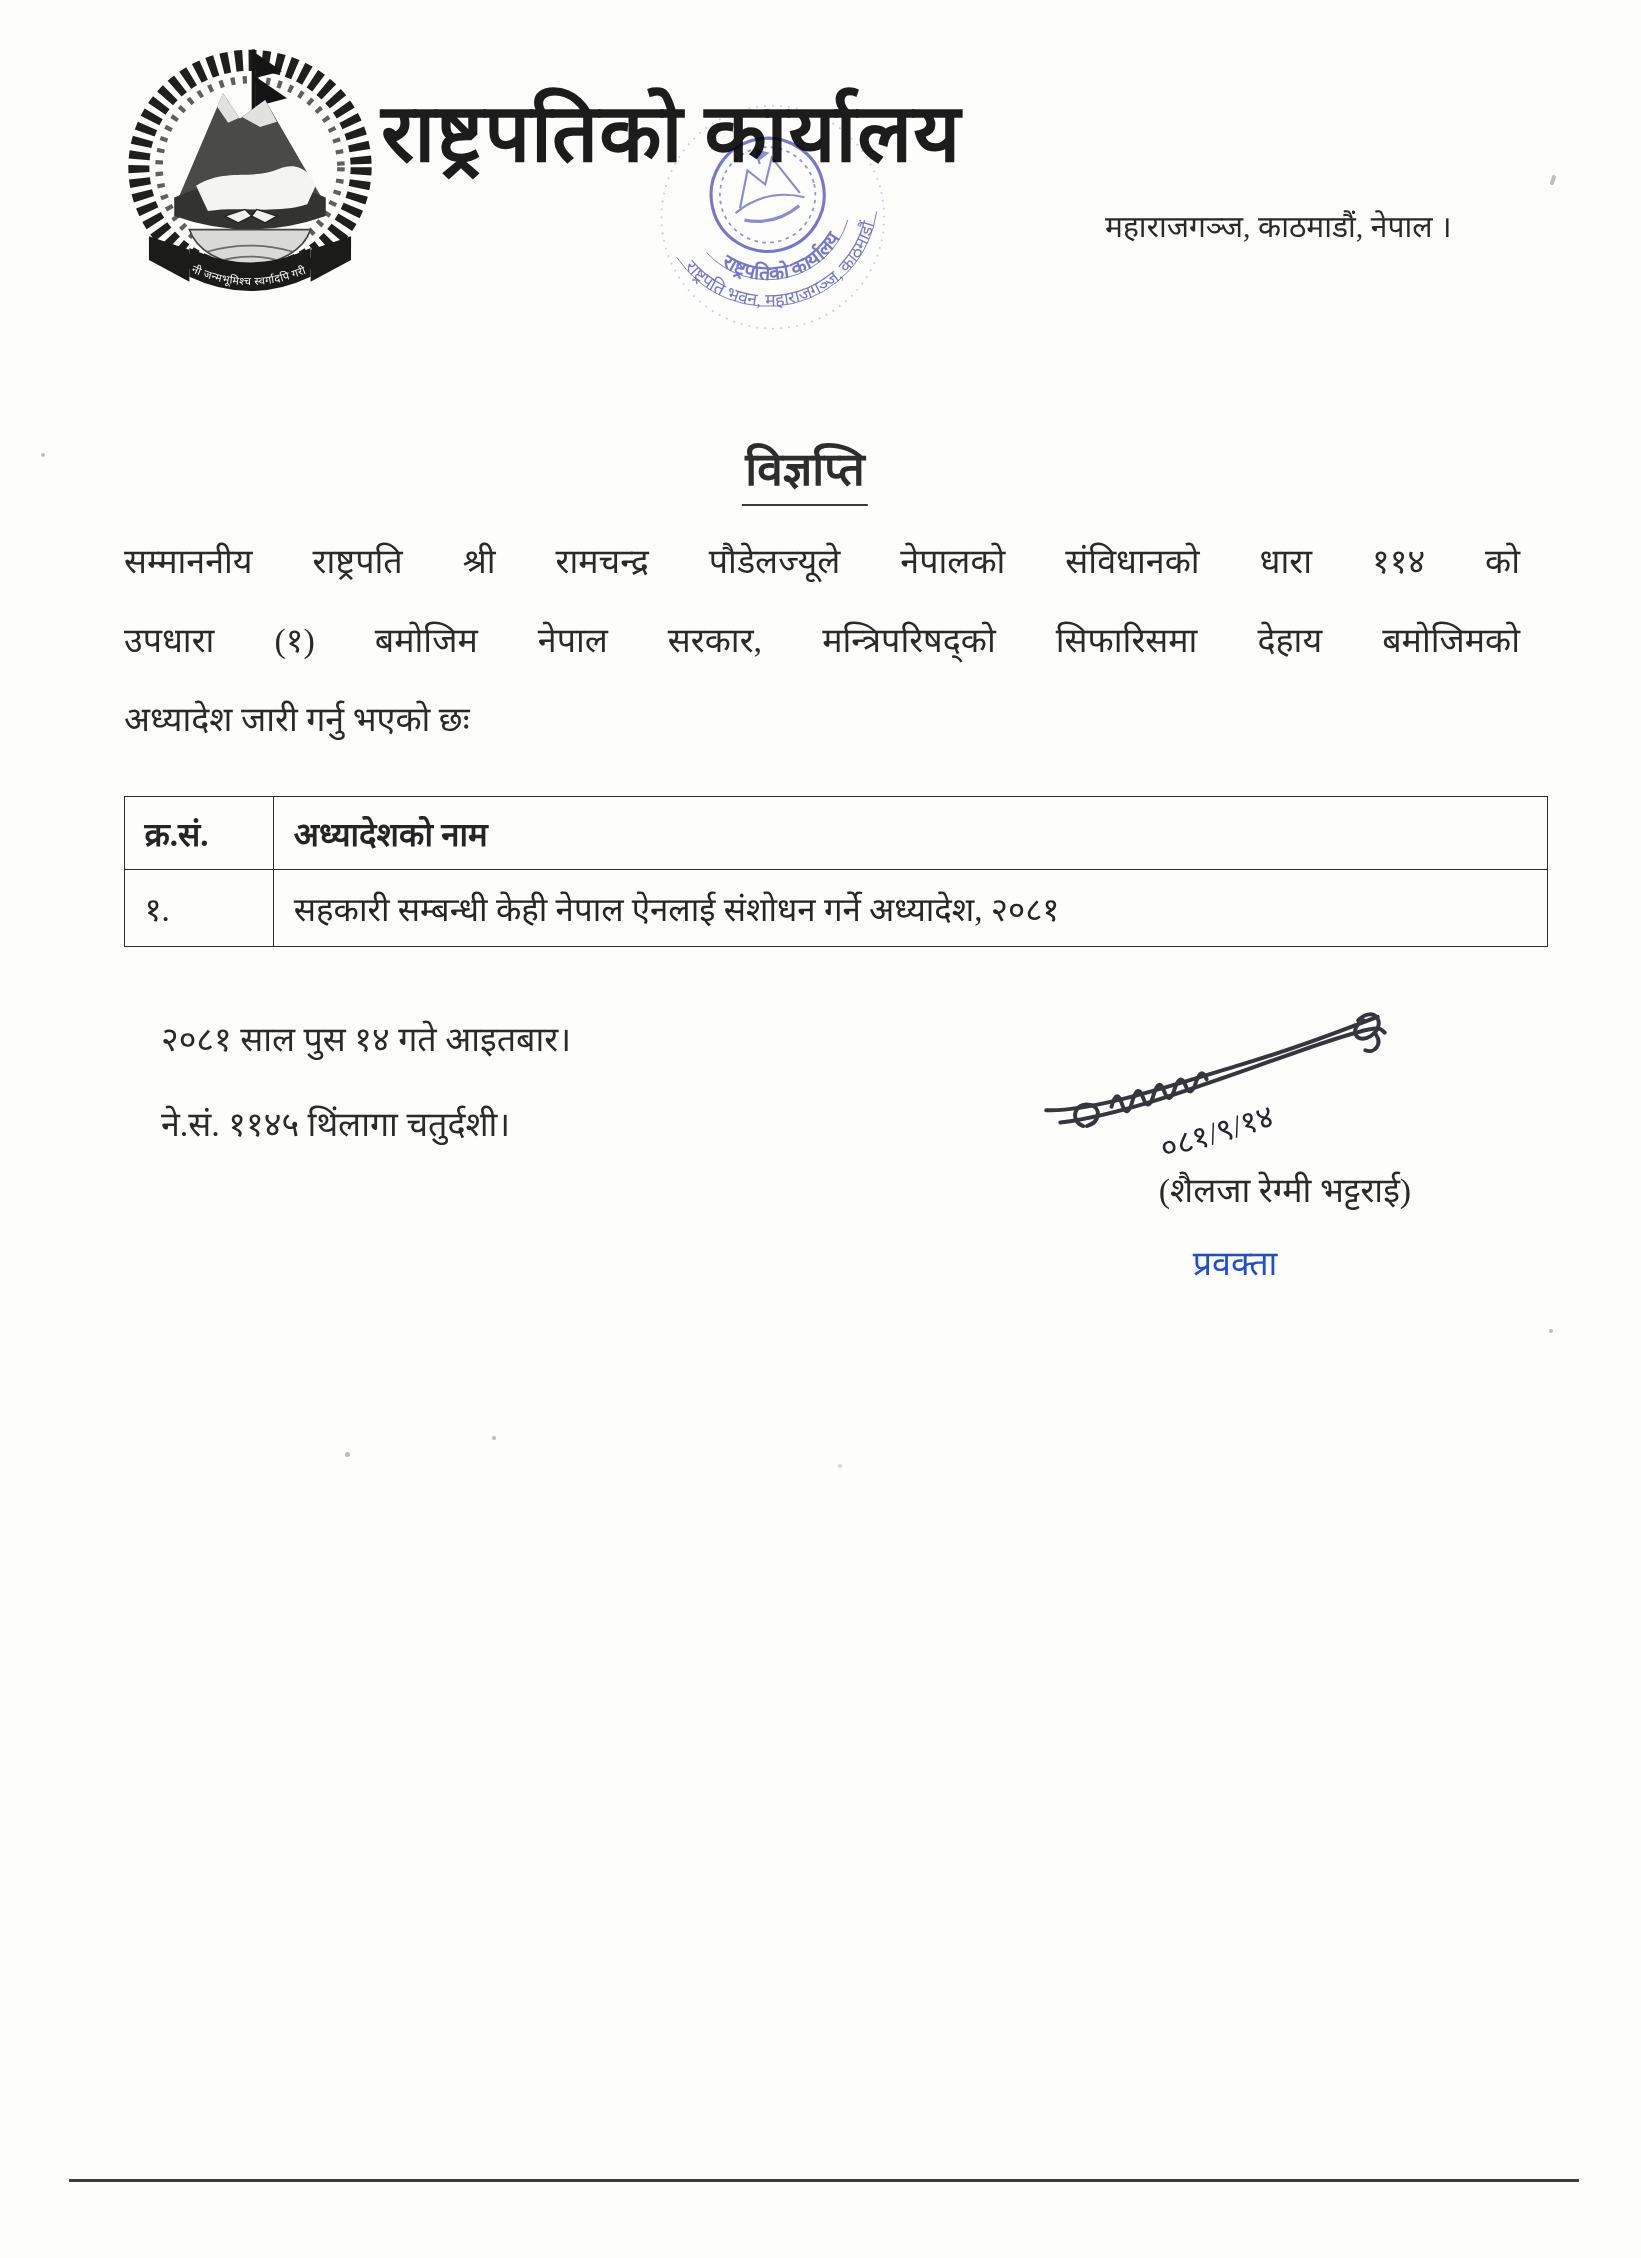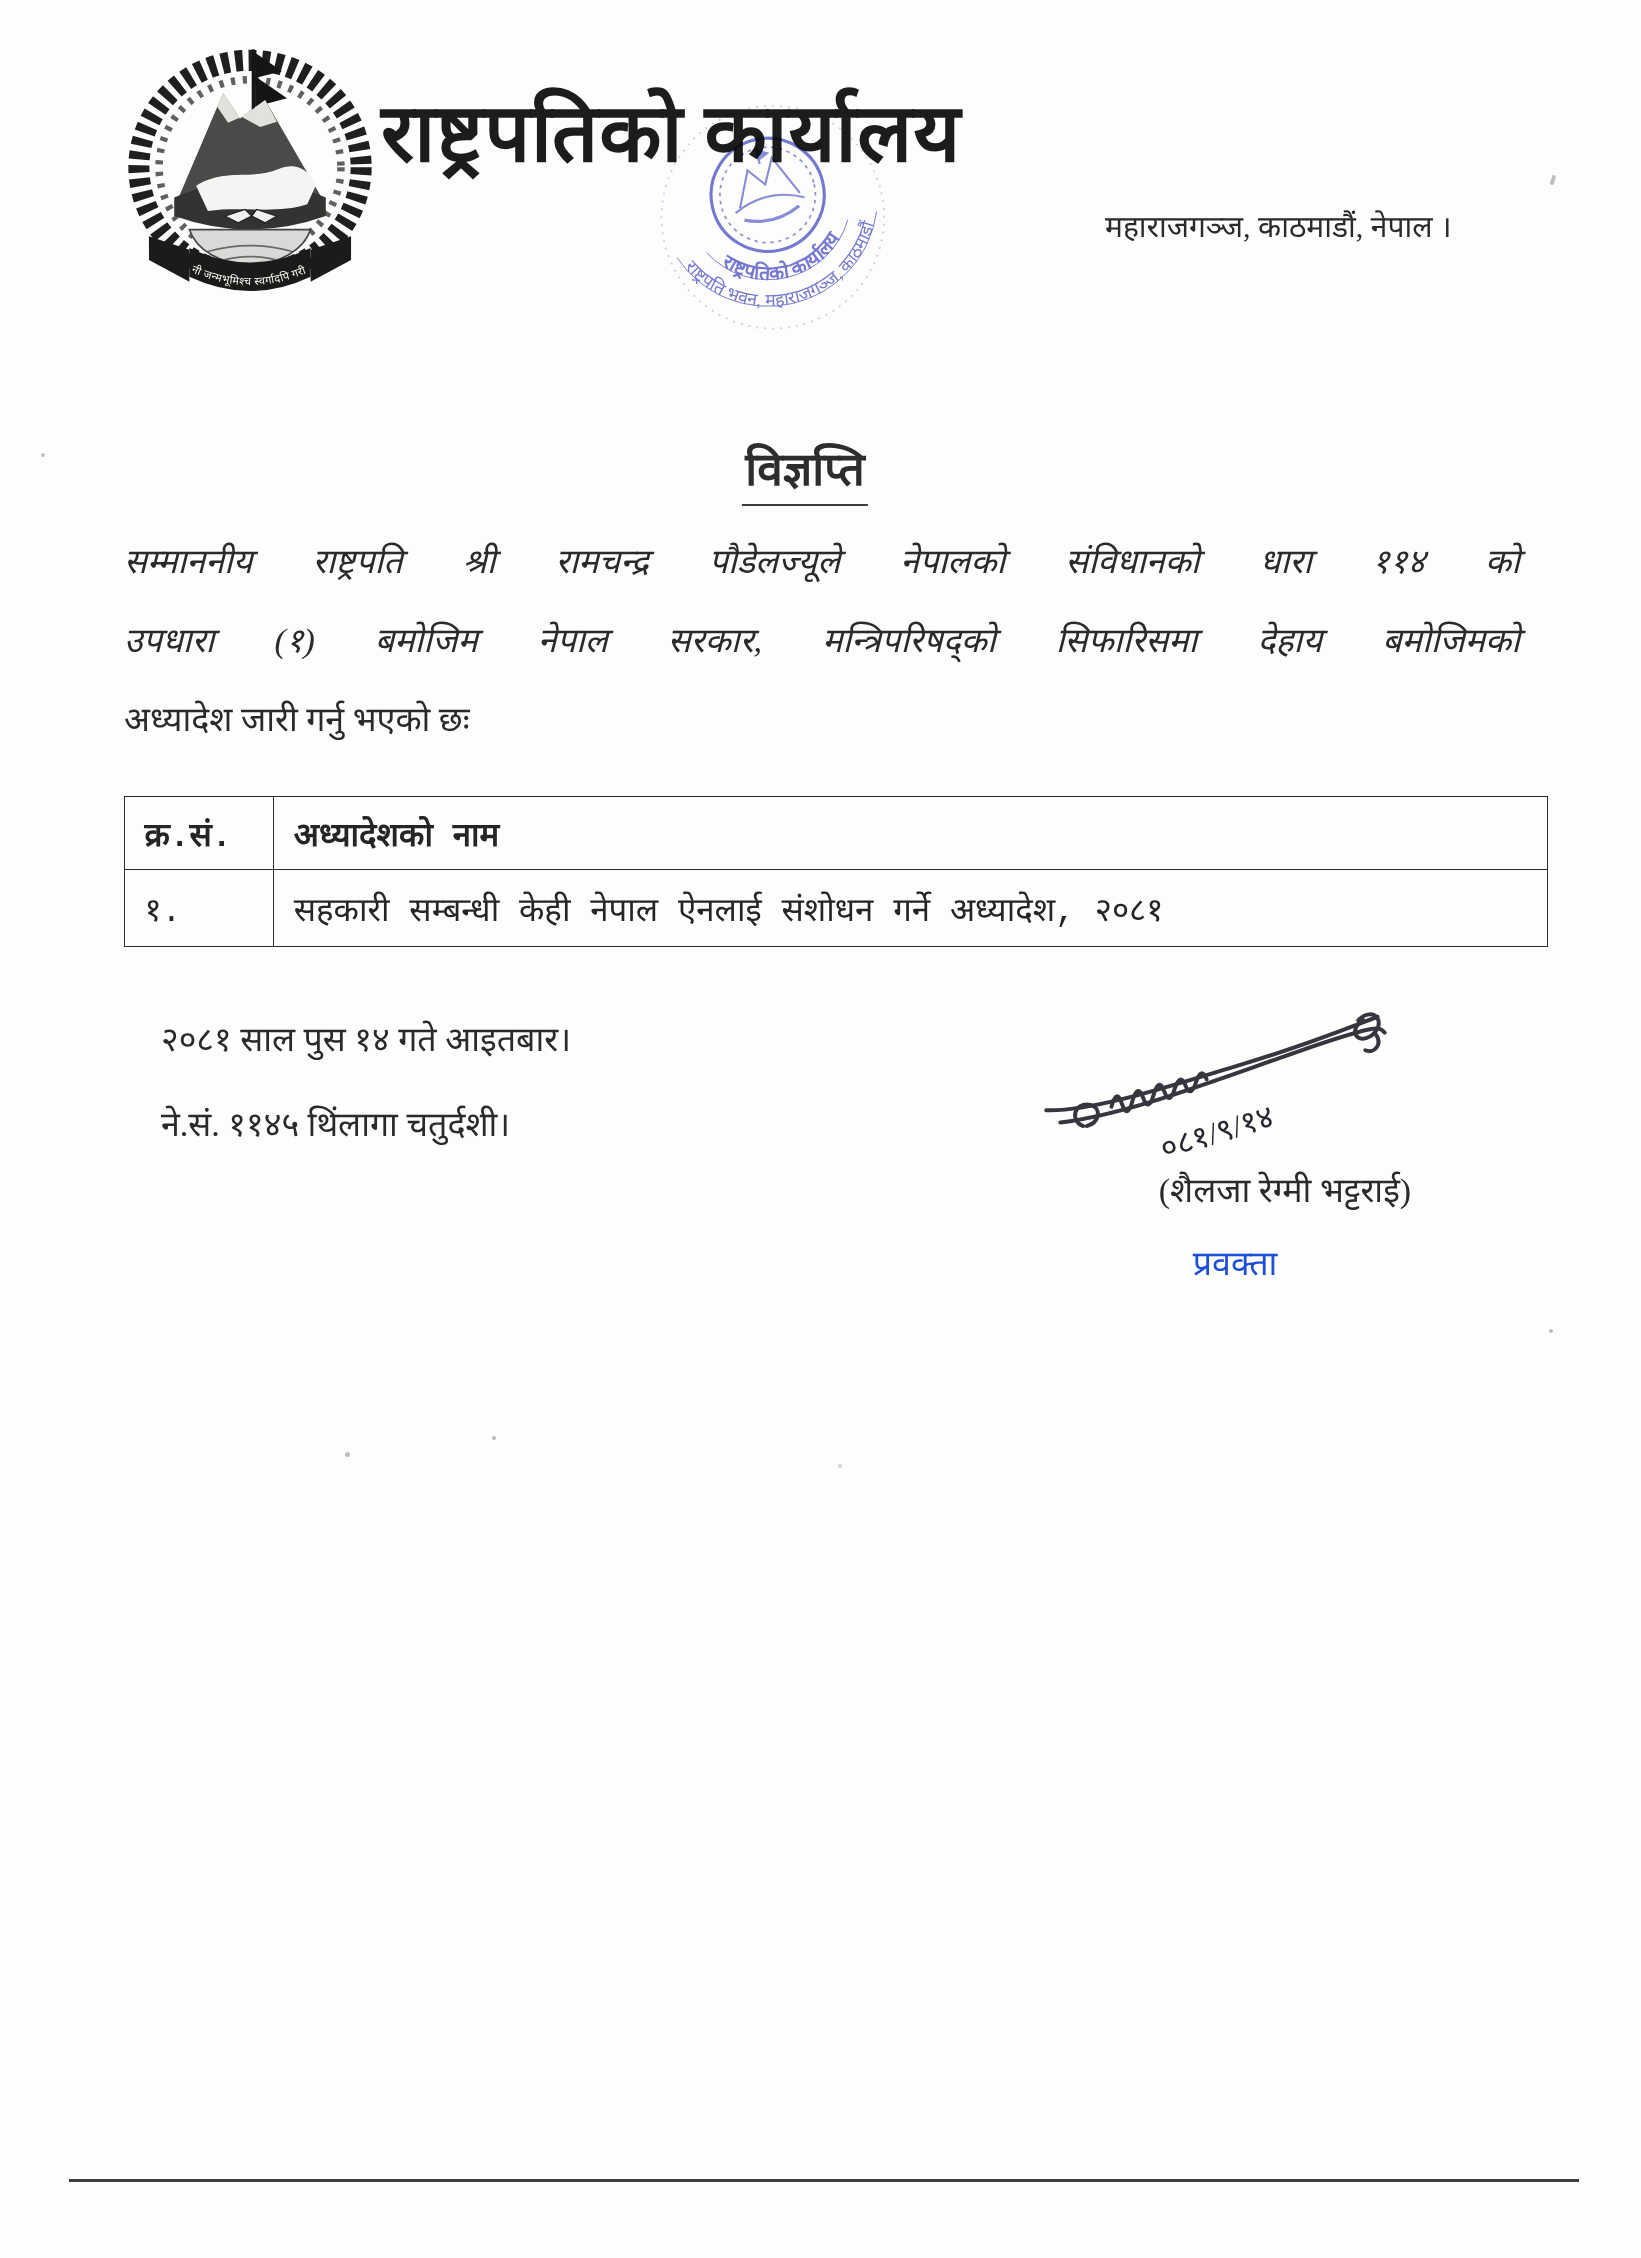--- a/index.html
+++ b/index.html
@@ -33,31 +33,31 @@
   .notice-title{
     left:50%;top:436px;transform:translateX(-16px) translateX(-50%);
     font-size:46px;font-weight:bold;color:#2d2d2d;
     border-bottom:2.6px solid #3c3c3c;padding:0 3.5px 6.2px 3.5px;
     white-space:nowrap;
   }
 
   
   .para{left:124px;top:535px;width:1396px;font-size:34px;color:#2a2a2a;}
   .para .ln{height:79px;line-height:53px;}
-  .just{text-align:justify;text-align-last:justify;word-spacing:5.3px;font-style:italic;}
+  .just{text-align:justify;text-align-last:justify;word-spacing:5.3px;}
 
   
   table.ord{
     left:124px;top:796px;width:1424px;
     border-collapse:collapse;position:absolute;
     font-size:33px;color:#252525;
   }
   table.ord td,table.ord th{
     border:1.8px solid #2c2c2c;vertical-align:middle;
-    padding:0 0 0 19.4px;text-align:left;font-family:Liberation Mono, monospace;
+    padding:0 0 0 19.4px;text-align:left;
   }
   table.ord th{font-weight:bold;height:72px;}
   table.ord td{height:76px;}
   .col-sn{width:129px;}
 
   
   .date-block{left:161px;top:1015px;font-size:34px;color:#2a2a2a;white-space:nowrap;}
   .date-block .d2{margin-top:39px;}
 
   

